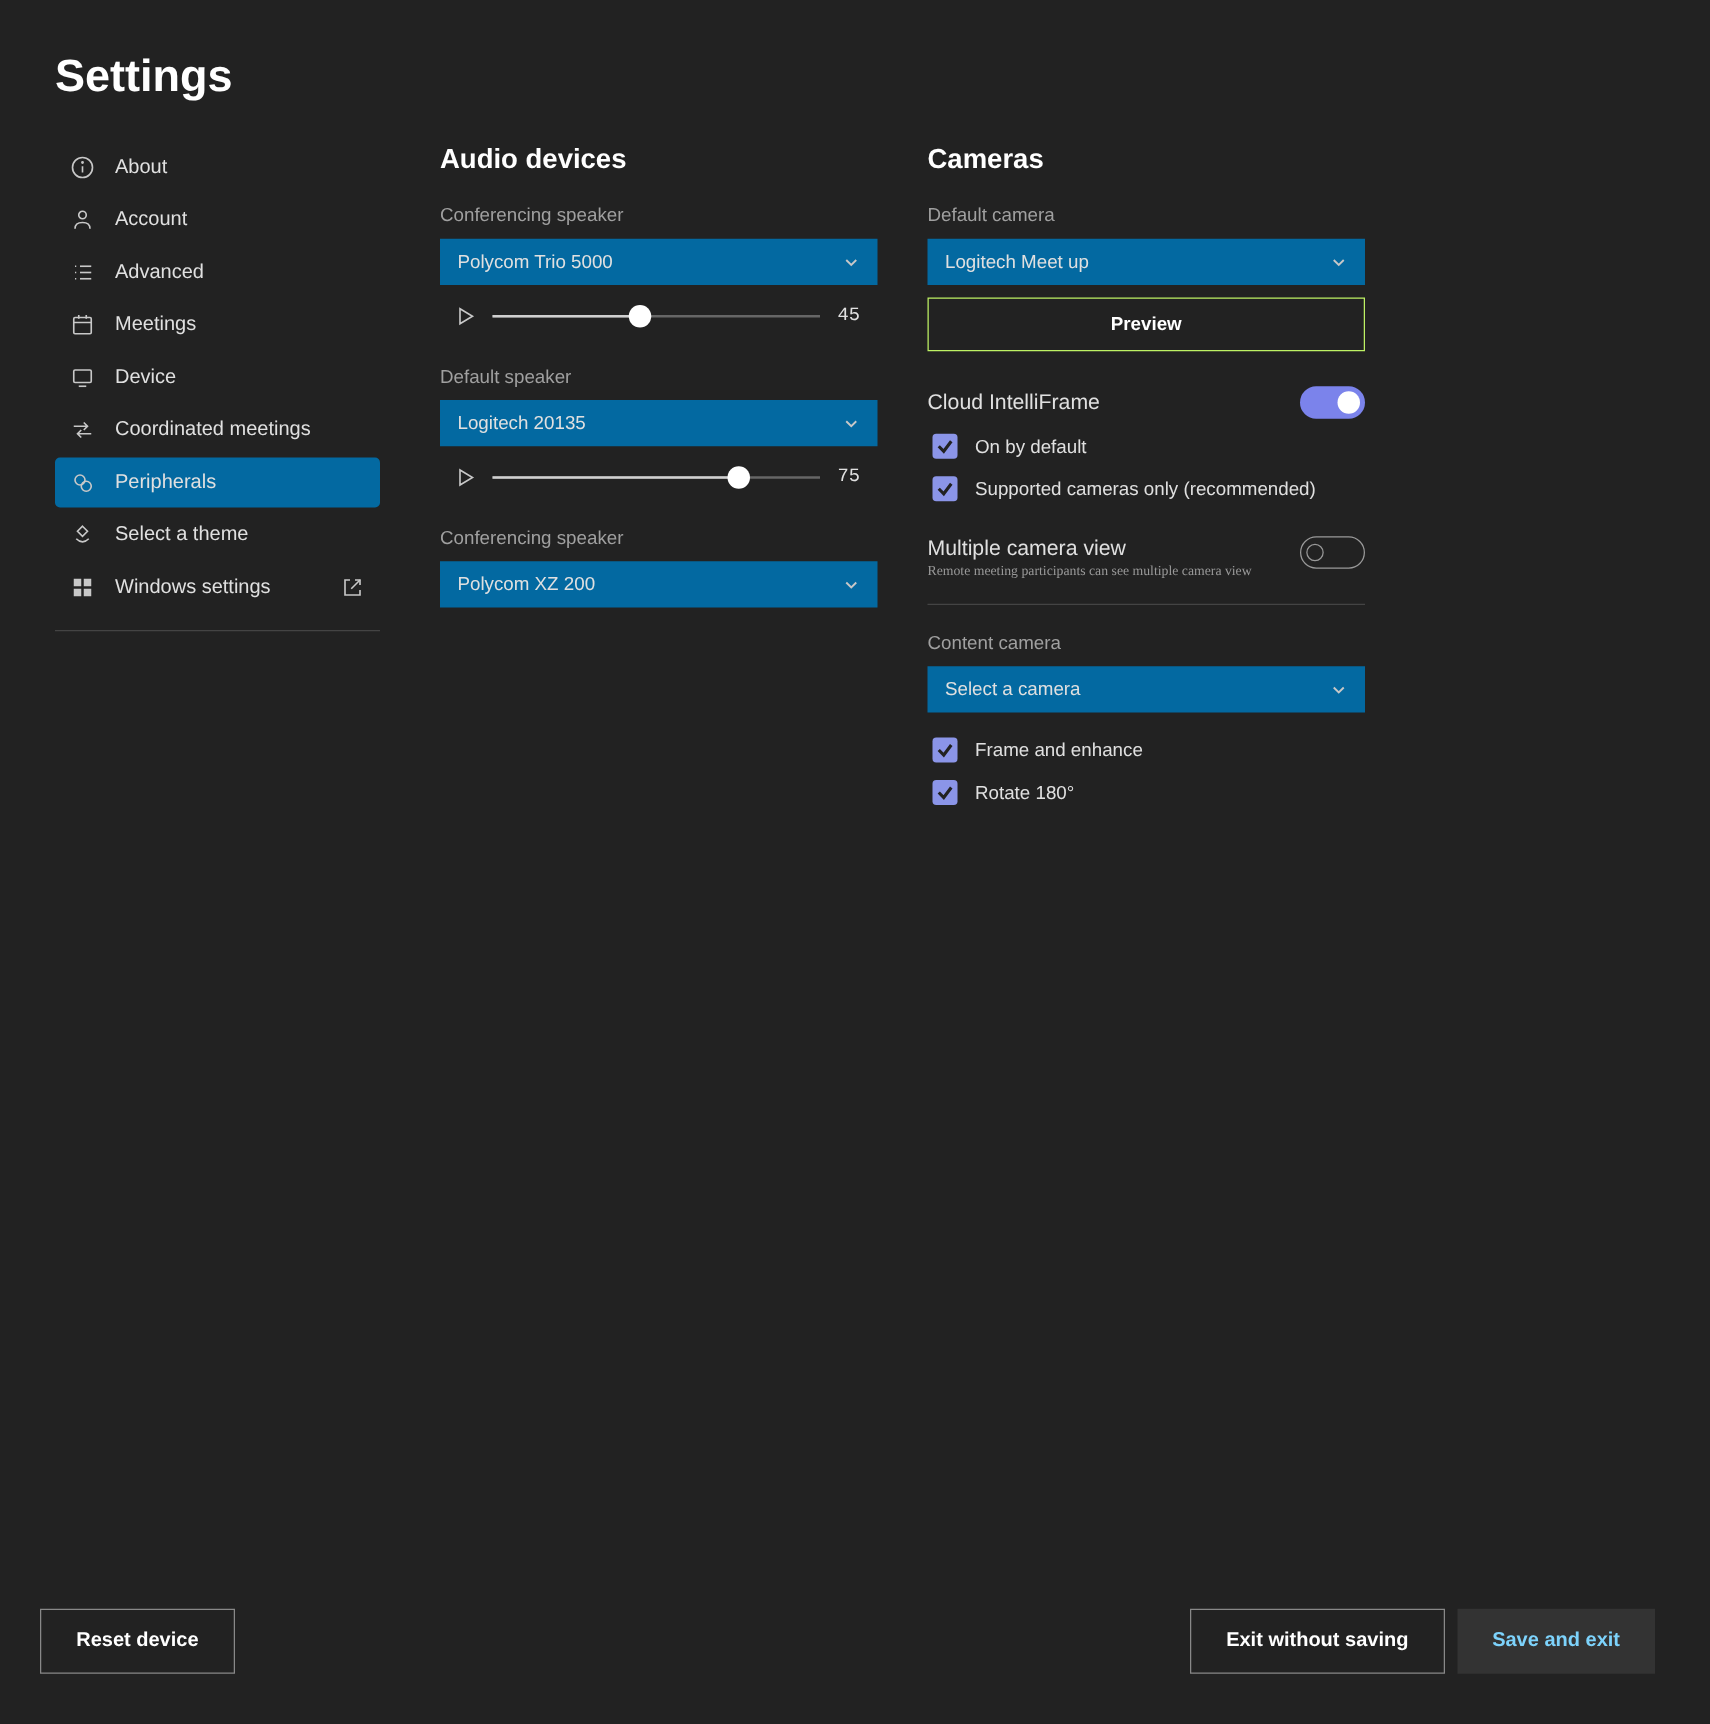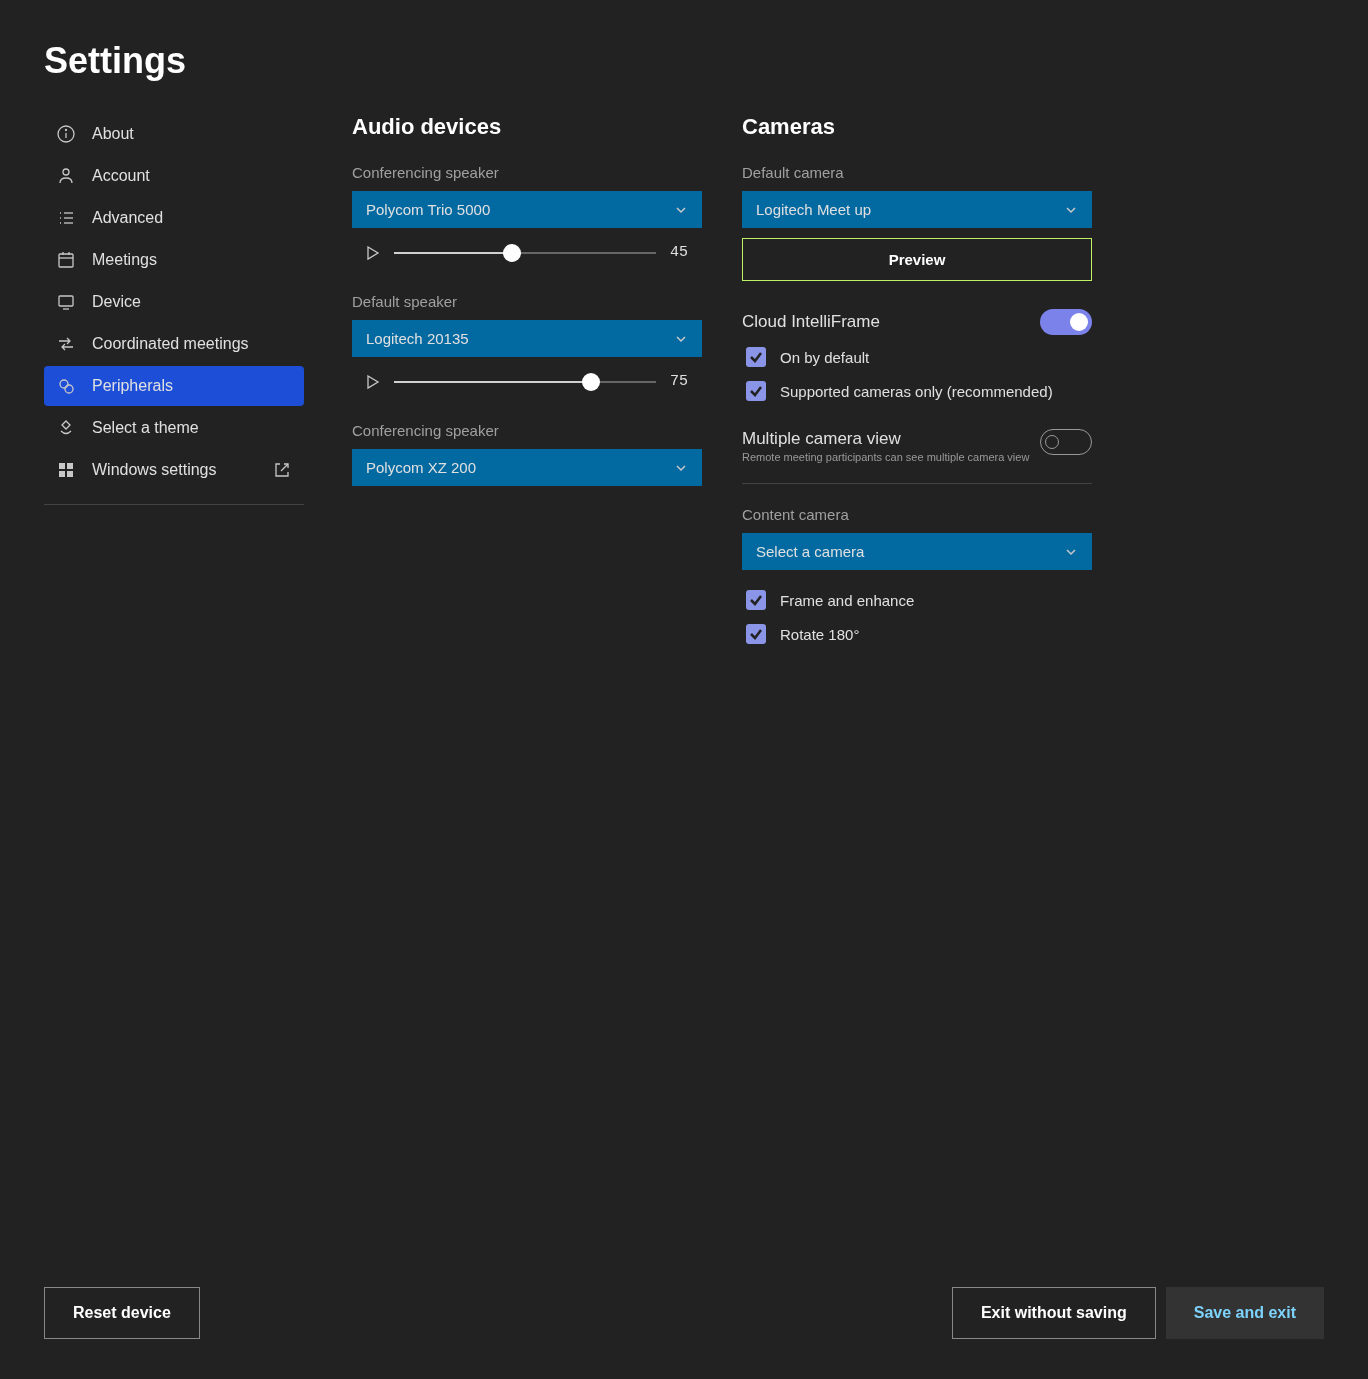--- a/index.html
+++ b/index.html
@@ -35,21 +35,21 @@
       gap: 16px;
       padding: 10px 12px;
       border-radius: 4px;
       cursor: pointer;
       font-size: 16px;
       color: #e0e0e0;
       margin-bottom: 2px;
       position: relative;
     }
     .sidebar-item.selected {
-      background: #1d4ed8;
+      background: #0369a1;
     }
     .sidebar-icon {
       width: 20px;
       height: 20px;
       display: flex;
       align-items: center;
       justify-content: center;
       flex-shrink: 0;
     }
     .sidebar-icon svg {
@@ -169,20 +169,21 @@
       margin-bottom: 12px;
     }
     .toggle-row .toggle-label {
       font-size: 17px;
       color: #e0e0e0;
     }
     .toggle-subtext {
       font-size: 11px;
       color: #999;
       margin-top: 2px;
+      font-family: Liberation Serif, serif;
     }
     .toggle {
       width: 52px;
       height: 26px;
       border-radius: 13px;
       position: relative;
       cursor: pointer;
       flex-shrink: 0;
     }
     .toggle.on {
@@ -241,21 +242,21 @@
       color: #e0e0e0;
     }
     .divider {
       border: none;
       border-top: 1px solid #444;
       margin: 20px 0 22px 0;
     }
     .footer {
       position: absolute;
       bottom: 40px;
-      left: 44px;
+      left: 32px;
       right: 44px;
       display: flex;
       align-items: center;
     }
     .footer-btn {
       padding: 16px 28px;
       font-size: 16px;
       font-weight: 600;
       cursor: pointer;
       border: none;

